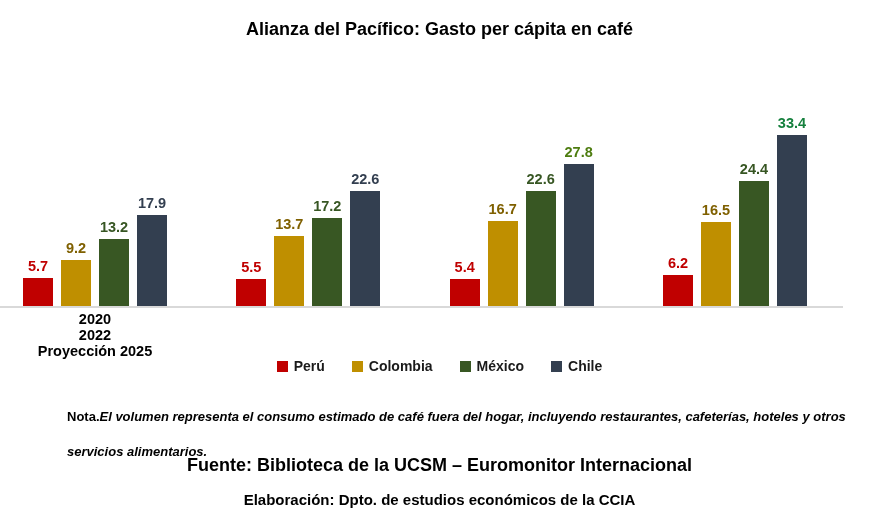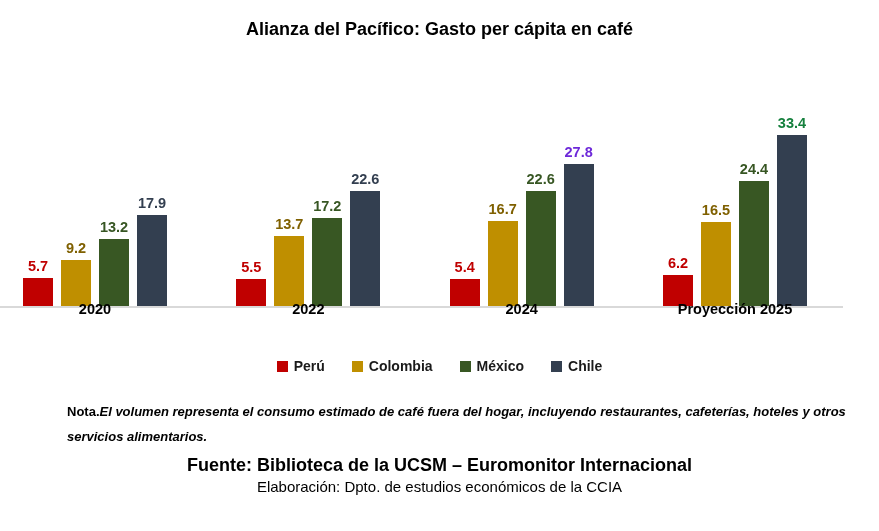--- a/index.html
+++ b/index.html
@@ -8,35 +8,35 @@
   .title{position:absolute;top:15px;left:0;width:100%;text-align:center;
          font-size:18px;font-weight:bold;line-height:28px;color:#000;}
   .plot{position:absolute;top:0;left:0;width:879px;height:345px;}
   .bars-row{position:absolute;left:23px;top:0;width:784px;height:307px;
             display:flex;align-items:flex-end;justify-content:space-between;}
   .group{display:flex;align-items:flex-end;gap:8px;}
   .bar-col{display:flex;flex-direction:column;align-items:center;width:30px;}
   .bar-label{font-size:14.5px;font-weight:bold;white-space:nowrap;margin-bottom:4px;}
   .bar{width:30px;}
   .axis-line{position:absolute;left:0;top:306px;width:843px;height:2px;background:#D9D9D9;}
-  .ticks-row{position:absolute;left:23px;top:301px;width:784px;
-             display:flex;justify-content:space-between;}
+  .ticks-row{position:absolute;left:23px;top:311px;width:784px;
+             display:flex;justify-content:space-between;flex-direction:column;}
   .tick{width:144px;text-align:center;font-size:14.5px;font-weight:bold;white-space:nowrap;color:#000;}
   .legend{position:absolute;top:358px;left:0;width:100%;display:flex;
           justify-content:center;align-items:center;gap:27px;}
   .legend-item{display:flex;align-items:center;gap:6px;font-size:14px;font-weight:bold;color:#1a1a1a;}
   .legend-swatch{width:11px;height:11px;display:inline-block;}
   .note{position:absolute;left:67px;top:399px;width:782px;font-size:13px;
-        font-weight:bold;line-height:25px;color:#000;}
+        font-weight:bold;line-height:35px;color:#000;}
   .note-prefix{font-style:normal;}
   .note-text{font-style:italic;}
   .fuente{position:absolute;top:455px;left:0;width:100%;text-align:center;
           font-size:18px;font-weight:bold;color:#000;}
-  .elaboracion{position:absolute;top:478px;left:0;width:100%;text-align:center;
-          font-size:15px;font-weight:normal;color:#000;}
+  .elaboracion{position:absolute;top:491px;left:0;width:100%;text-align:center;
+          font-size:15px;font-weight:bold;color:#000;}
 </style>
 </head>
 <body>
 
 <div class="page">
   <div class="title">
     <div>Alianza del Pacífico: Gasto per cápita en café</div>
   </div>
 
   <div class="plot">
@@ -84,21 +84,21 @@
           </div>
           <div class="bar-col">
             <div class="bar-label" style="color: rgb(127, 96, 0);">16.7</div>
             <div class="bar" style="height: 86.005px; background: rgb(191, 143, 0);"></div>
           </div>
           <div class="bar-col">
             <div class="bar-label" style="color: rgb(55, 86, 35);">22.6</div>
             <div class="bar" style="height: 116.39px; background: rgb(56, 87, 35);"></div>
           </div>
           <div class="bar-col">
-            <div class="bar-label" style="color: #6d28d9;">27.8</div>
+            <div class="bar-label" style="color: #4d7c0f;">27.8</div>
             <div class="bar" style="height: 143.17px; background: rgb(51, 63, 80);"></div>
           </div>
         </div>
         <div class="group">
           <div class="bar-col">
             <div class="bar-label" style="color: rgb(192, 0, 0);">6.2</div>
             <div class="bar" style="height: 31.93px; background: rgb(192, 0, 0);"></div>
           </div>
           <div class="bar-col">
             <div class="bar-label" style="color: rgb(127, 96, 0);">16.5</div>
@@ -111,21 +111,20 @@
           <div class="bar-col">
             <div class="bar-label" style="color: #15803d;">33.4</div>
             <div class="bar" style="height: 172.01px; background: rgb(51, 63, 80);"></div>
           </div>
         </div>
       </div>
     <div class="axis-line"></div>
     <div class="ticks-row">
         <div class="tick">2020</div>
         <div class="tick">2022</div>
-        <div class="tick">2024</div>
         <div class="tick">Proyección 2025</div>
       </div>
   </div>
 
   <div class="legend">
       <div class="legend-item">
         <div class="legend-swatch" style="background: rgb(192, 0, 0);"></div>
         <div class="">Perú</div>
       </div>
       <div class="legend-item">

